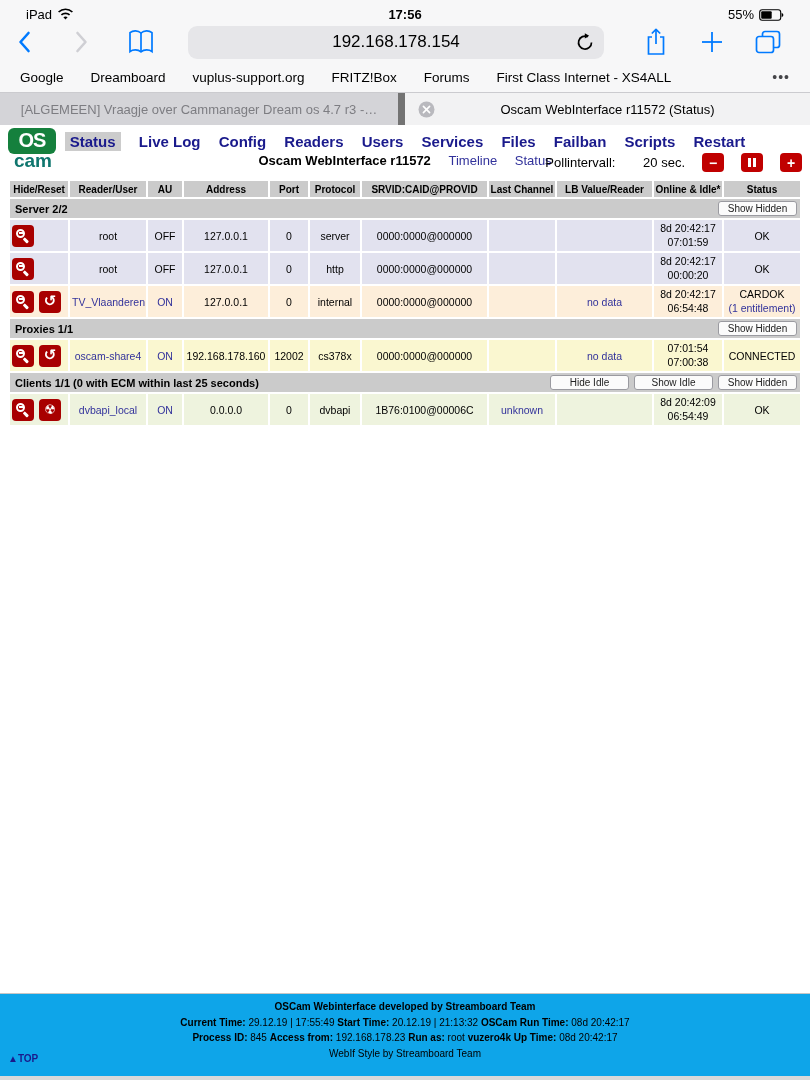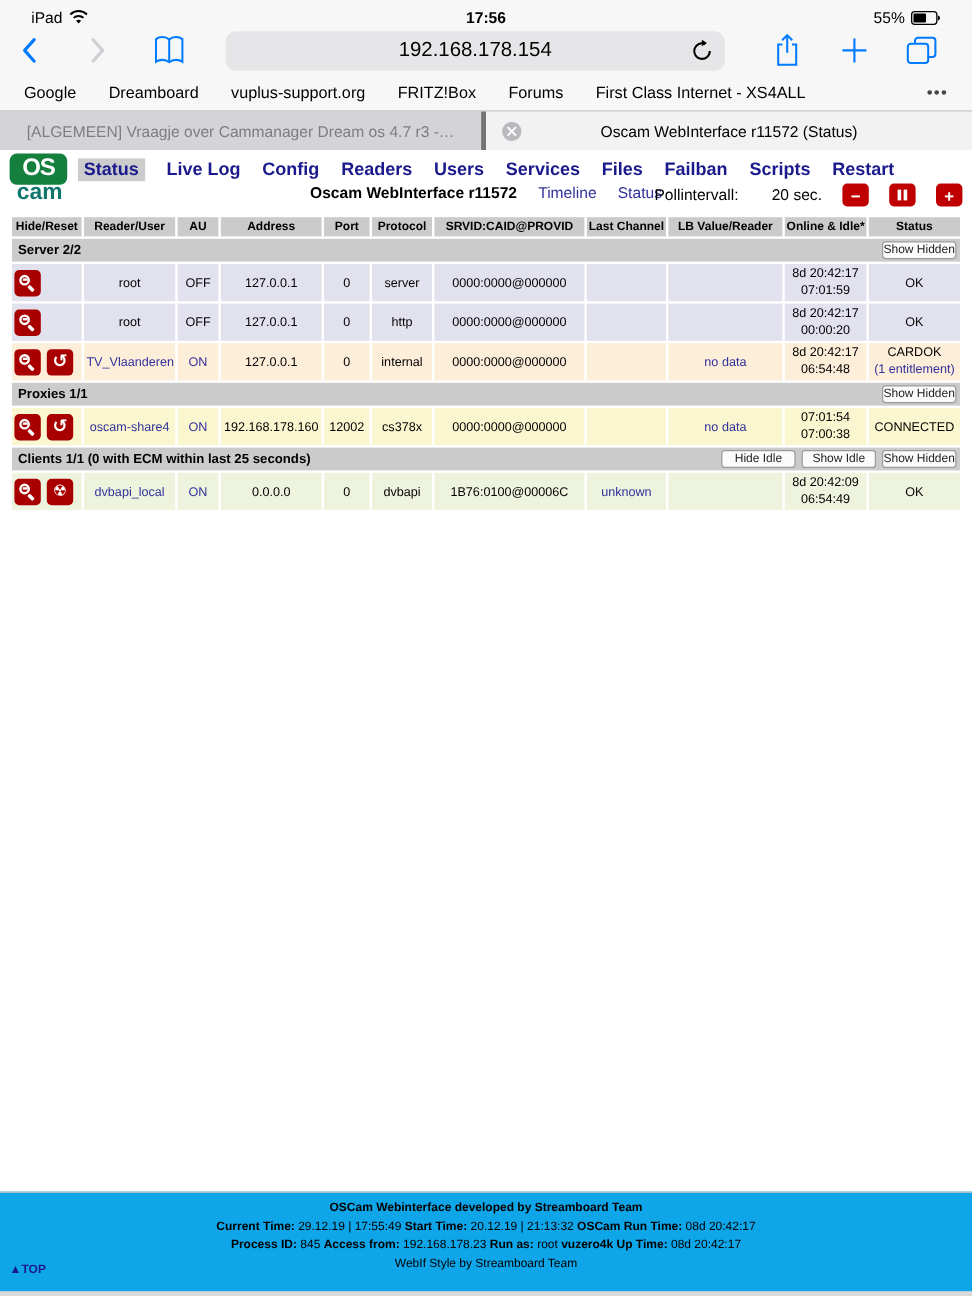--- a/index.html
+++ b/index.html
@@ -22,21 +22,21 @@
   .right-btn { width:56px; display:flex; justify-content:center; align-items:center; }
 
   
   .bookmarksbar { height:30px; background:#f7f7f8; display:flex; align-items:center; padding:0 20px; gap:27px; font-size:13.5px; color:#000; }
   .bm { white-space:nowrap; }
   .bm-more { margin-left:auto; color:#454549; font-size:14px; letter-spacing:1px; }
 
   
   .tabbar { height:33px; display:flex; background:#d4d4d8; border-top:1px solid #cbcbcf; }
   .tab { display:flex; align-items:center; font-size:13px; overflow:hidden; }
-  .tab.inactive { flex:0 0 50%; background:#d4d4d8; color:#7d7d82; border-right:4px solid #737373; padding:0 14px; }
+  .tab.inactive { flex:0 0 50%; background:#d4d4d8; color:#7d7d82; border-right:7px solid #737373; padding:0 14px; }
   .tab.inactive .tab-title { flex:1; text-align:center; white-space:nowrap; overflow:hidden; text-overflow:ellipsis; }
   .tab.active { flex:1; background:#f2f2f3; color:#000; position:relative; }
   .tab.active .tab-title { flex:1; text-align:center; white-space:nowrap; overflow:hidden; text-overflow:ellipsis; padding:0 40px; }
   .tab-close { position:absolute; left:13px; top:8px; }
 
   
   .page { position:relative; background:#fff; }
   .logo { position:absolute; left:8px; top:3px; width:50px; text-align:center; }
   .logo-box { width:48px; height:26px; background:#15803d; border-radius:6px; color:#fff; font-weight:bold; font-size:20px; line-height:25px; letter-spacing:-1px; text-align:center; }
   .logo-sub { font-weight:bold; font-size:19px; color:#0f766e; line-height:14px; letter-spacing:0px; }
@@ -53,21 +53,21 @@
   .poll-btn { display:inline-flex; align-items:center; justify-content:center; width:22px; height:19px; background:#c00000; border-radius:4px; color:#fff; font-weight:bold; font-size:14px; margin-left:5px; }
   .pause-bars { display:inline-flex; gap:2px; }
   .pause-bars span { width:3px; height:9px; background:#fff; display:inline-block; }
 
   
   table.status { width:794px; margin:2px 8px 0; border-collapse:separate; border-spacing:2px; table-layout:fixed; font-size:10.5px; color:#000; }
   table.status th { background:#cbcbcb; font-size:10px; font-weight:bold; height:16px; padding:1px 0; }
   td.section-cell { background:#cbcbcb; height:19px; font-weight:bold; font-size:11px; text-align:left; padding:1px 3px 1px 5px; }
   .sec-wrap { display:flex; align-items:center; }
   .sec-title { flex:1; }
-  .sec-btn { display:inline-block; width:62px; text-align:center; background:#fbfbfb; border:1px solid #9a9aa0; border-radius:3px; font-weight:normal; font-size:10px; padding:1px 0; margin-left:5px; color:#222; }
+  .sec-btn { display:inline-block; width:79px; text-align:center; background:#fbfbfb; border:1px solid #9a9aa0; border-radius:3px; font-weight:normal; font-size:10px; padding:1px 0; margin-left:5px; color:#222; }
   tr.row td { height:31px; text-align:center; vertical-align:middle; padding:1px 2px; }
   tr.sec0 td { background:#e2e2ef; }
   tr.sec1 td { background:#fdeeda; }
   tr.sec2 td { background:#faf7d0; }
   tr.sec3 td { background:#eef3de; }
   td.iconcell { text-align:left !important; padding-left:2px !important; white-space:nowrap; }
   .link { color:#32329b; cursor:pointer; }
   .online-cell { line-height:1.3; }
 
   

